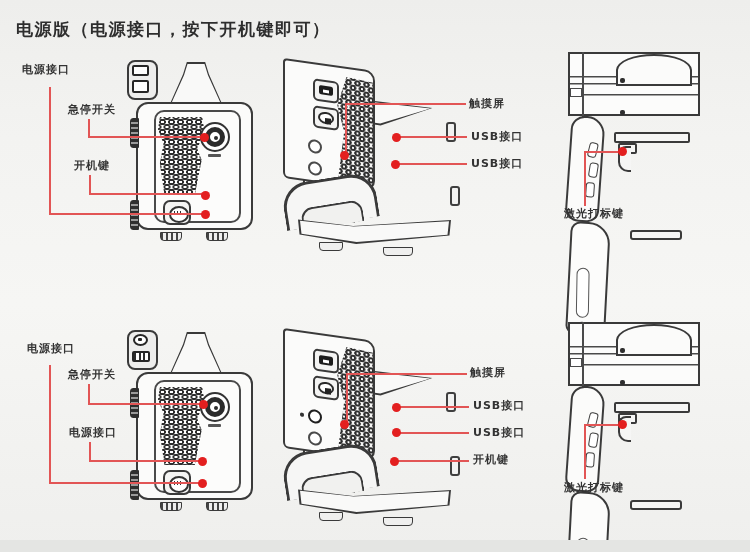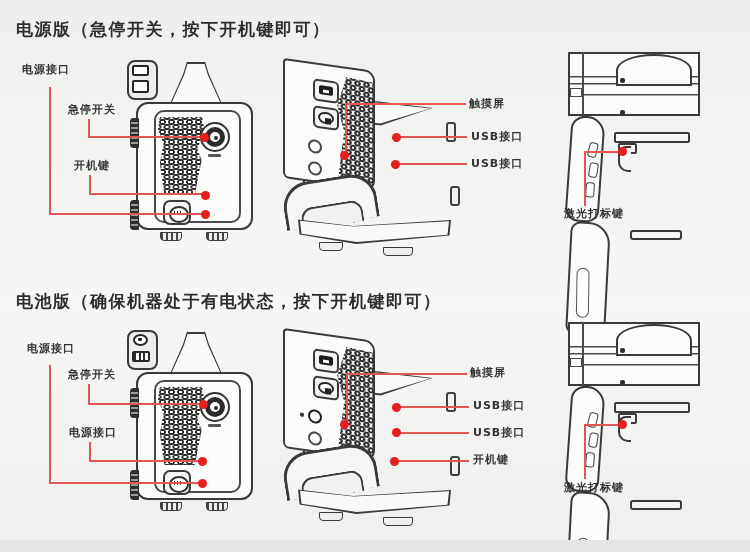--- a/index.html
+++ b/index.html
@@ -127,21 +127,21 @@
   .g-foot,.g-foot>i{clip-path:polygon(10% 0,90% 0,78% 100%,22% 100%)}
   .g-foot>i{background:#f9f9f8;
     background-image:linear-gradient(90deg,transparent 0 11px,#4a4a4a 11px 12.5px,transparent 12.5px 26px,#4a4a4a 26px 27.5px,transparent 27.5px)}
 
   .footer-band{position:absolute;left:0;top:540px;width:750px;height:12px;background:var(--footer)}
 </style>
 </head>
 <body>
 
 <div class="section sec1">
-  <div class="title" style="left:16px;top:18px">电源版（急停开关，按下开机键即可）</div>
+  <div class="title" style="left:16px;top:18px">电源版（电源接口，按下开机键即可）</div>
 
   <div class="dev-back">
     <div class="osh db-neck">
         <i></i>
       </div>
     <i class="db-body"></i>
     <i class="db-tab t1"></i>
     <i class="db-tab t2"></i>
     <i class="db-panel"></i>
     <i class="vent db-vent"></i>
@@ -237,21 +237,20 @@
   <div class="lbl" style="left:22px;top:62px">电源接口</div>
   <div class="lbl" style="left:68px;top:102px">急停开关</div>
   <div class="lbl" style="left:74px;top:158px">开机键</div>
   <div class="lbl" style="left:469px;top:96px">触摸屏</div>
   <div class="lbl" style="left:471px;top:129px">USB接口</div>
   <div class="lbl" style="left:471px;top:156px">USB接口</div>
   <div class="lbl" style="left:564px;top:206px">激光打标键</div>
 </div>
 
 <div class="section sec2">
-  <div class="title" style="left:16px;top:20px">电池版（确保机器处于有电状态，按下开机键即可）</div>
 
   <div class="dev-back">
     <div class="osh db-neck">
         <i></i>
       </div>
     <i class="db-body"></i>
     <i class="db-tab t1"></i>
     <i class="db-tab t2"></i>
     <i class="db-panel"></i>
     <i class="vent db-vent"></i>

